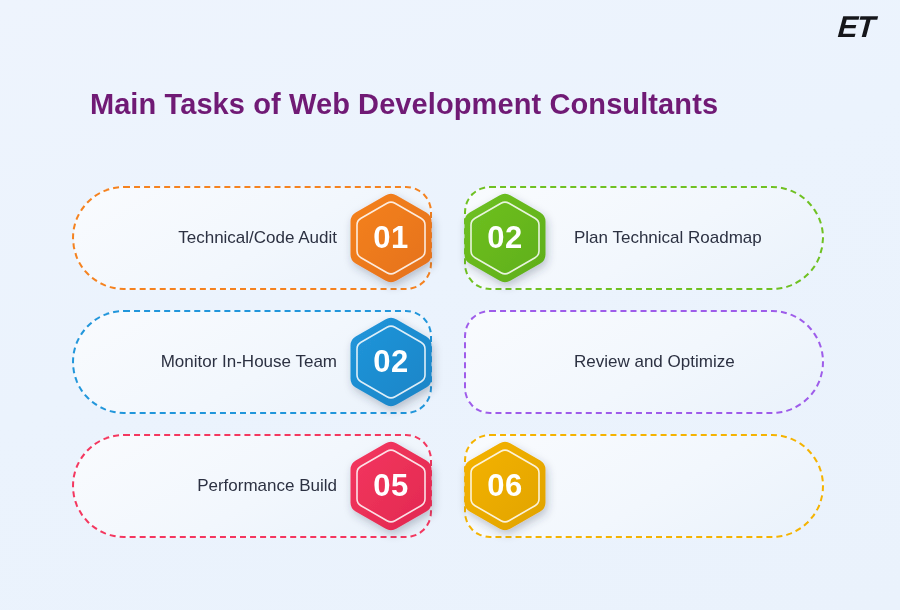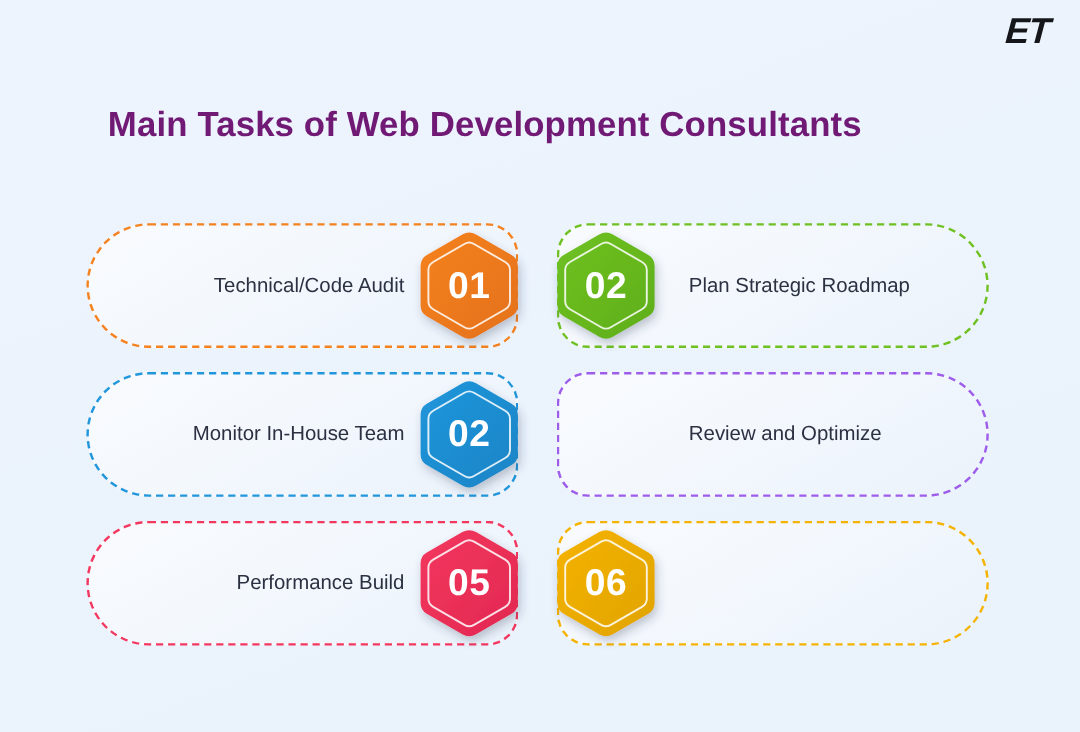--- a/index.html
+++ b/index.html
@@ -149,21 +149,21 @@
             </filter>
           </defs>
           <path d="M 8.5 35.5 Q 8.5 29.5 13.7 26.5 L 43.3 9.4 Q 49 6.2 54.7 9.4 L 84.3 26.5 Q 89.5 29.5 89.5 35.5 L 89.5 68.5 Q 89.5 74.5 84.3 77.5 L 54.7 94.6 Q 49 97.8 43.3 94.6 L 13.7 77.5 Q 8.5 74.5 8.5 68.5 Z" fill="url(#hg0)" filter="url(#hs0)"></path>
           <path d="M 15 39 Q 15 34.6 19 32.3 L 45 17.3 Q 49 15 53 17.3 L 79 32.3 Q 83 34.6 83 39 L 83 65 Q 83 69.4 79 71.7 L 53 86.7 Q 49 89 45 86.7 L 19 71.7 Q 15 69.4 15 65 Z" fill="none" stroke="#ffffff" stroke-opacity="0.85" stroke-width="1.6"></path>
         </svg>
         <div class="hex-num">01</div>
       </div>
     </div>
     <div class="card left-num" style="--accent: #6fc122;">
       <div class="outline"></div>
-      <div class="label">Plan Strategic Roadmap</div>
+      <div class="label">Plan Technical Roadmap</div>
       <div class="hex-wrap">
         <svg viewBox="0 0 98 104">
           <defs>
             <linearGradient id="hg1" x1="0" y1="0" x2="1" y2="1">
               <stop offset="0%" stop-color="#6fc122"></stop>
               <stop offset="100%" stop-color="#5fae18"></stop>
             </linearGradient>
             <filter id="hs1" x="-40%" y="-40%" width="200%" height="200%">
               <feDropShadow dx="2" dy="4" stdDeviation="4" flood-color="#2b3a55" flood-opacity="0.28"></feDropShadow>
             </filter>

